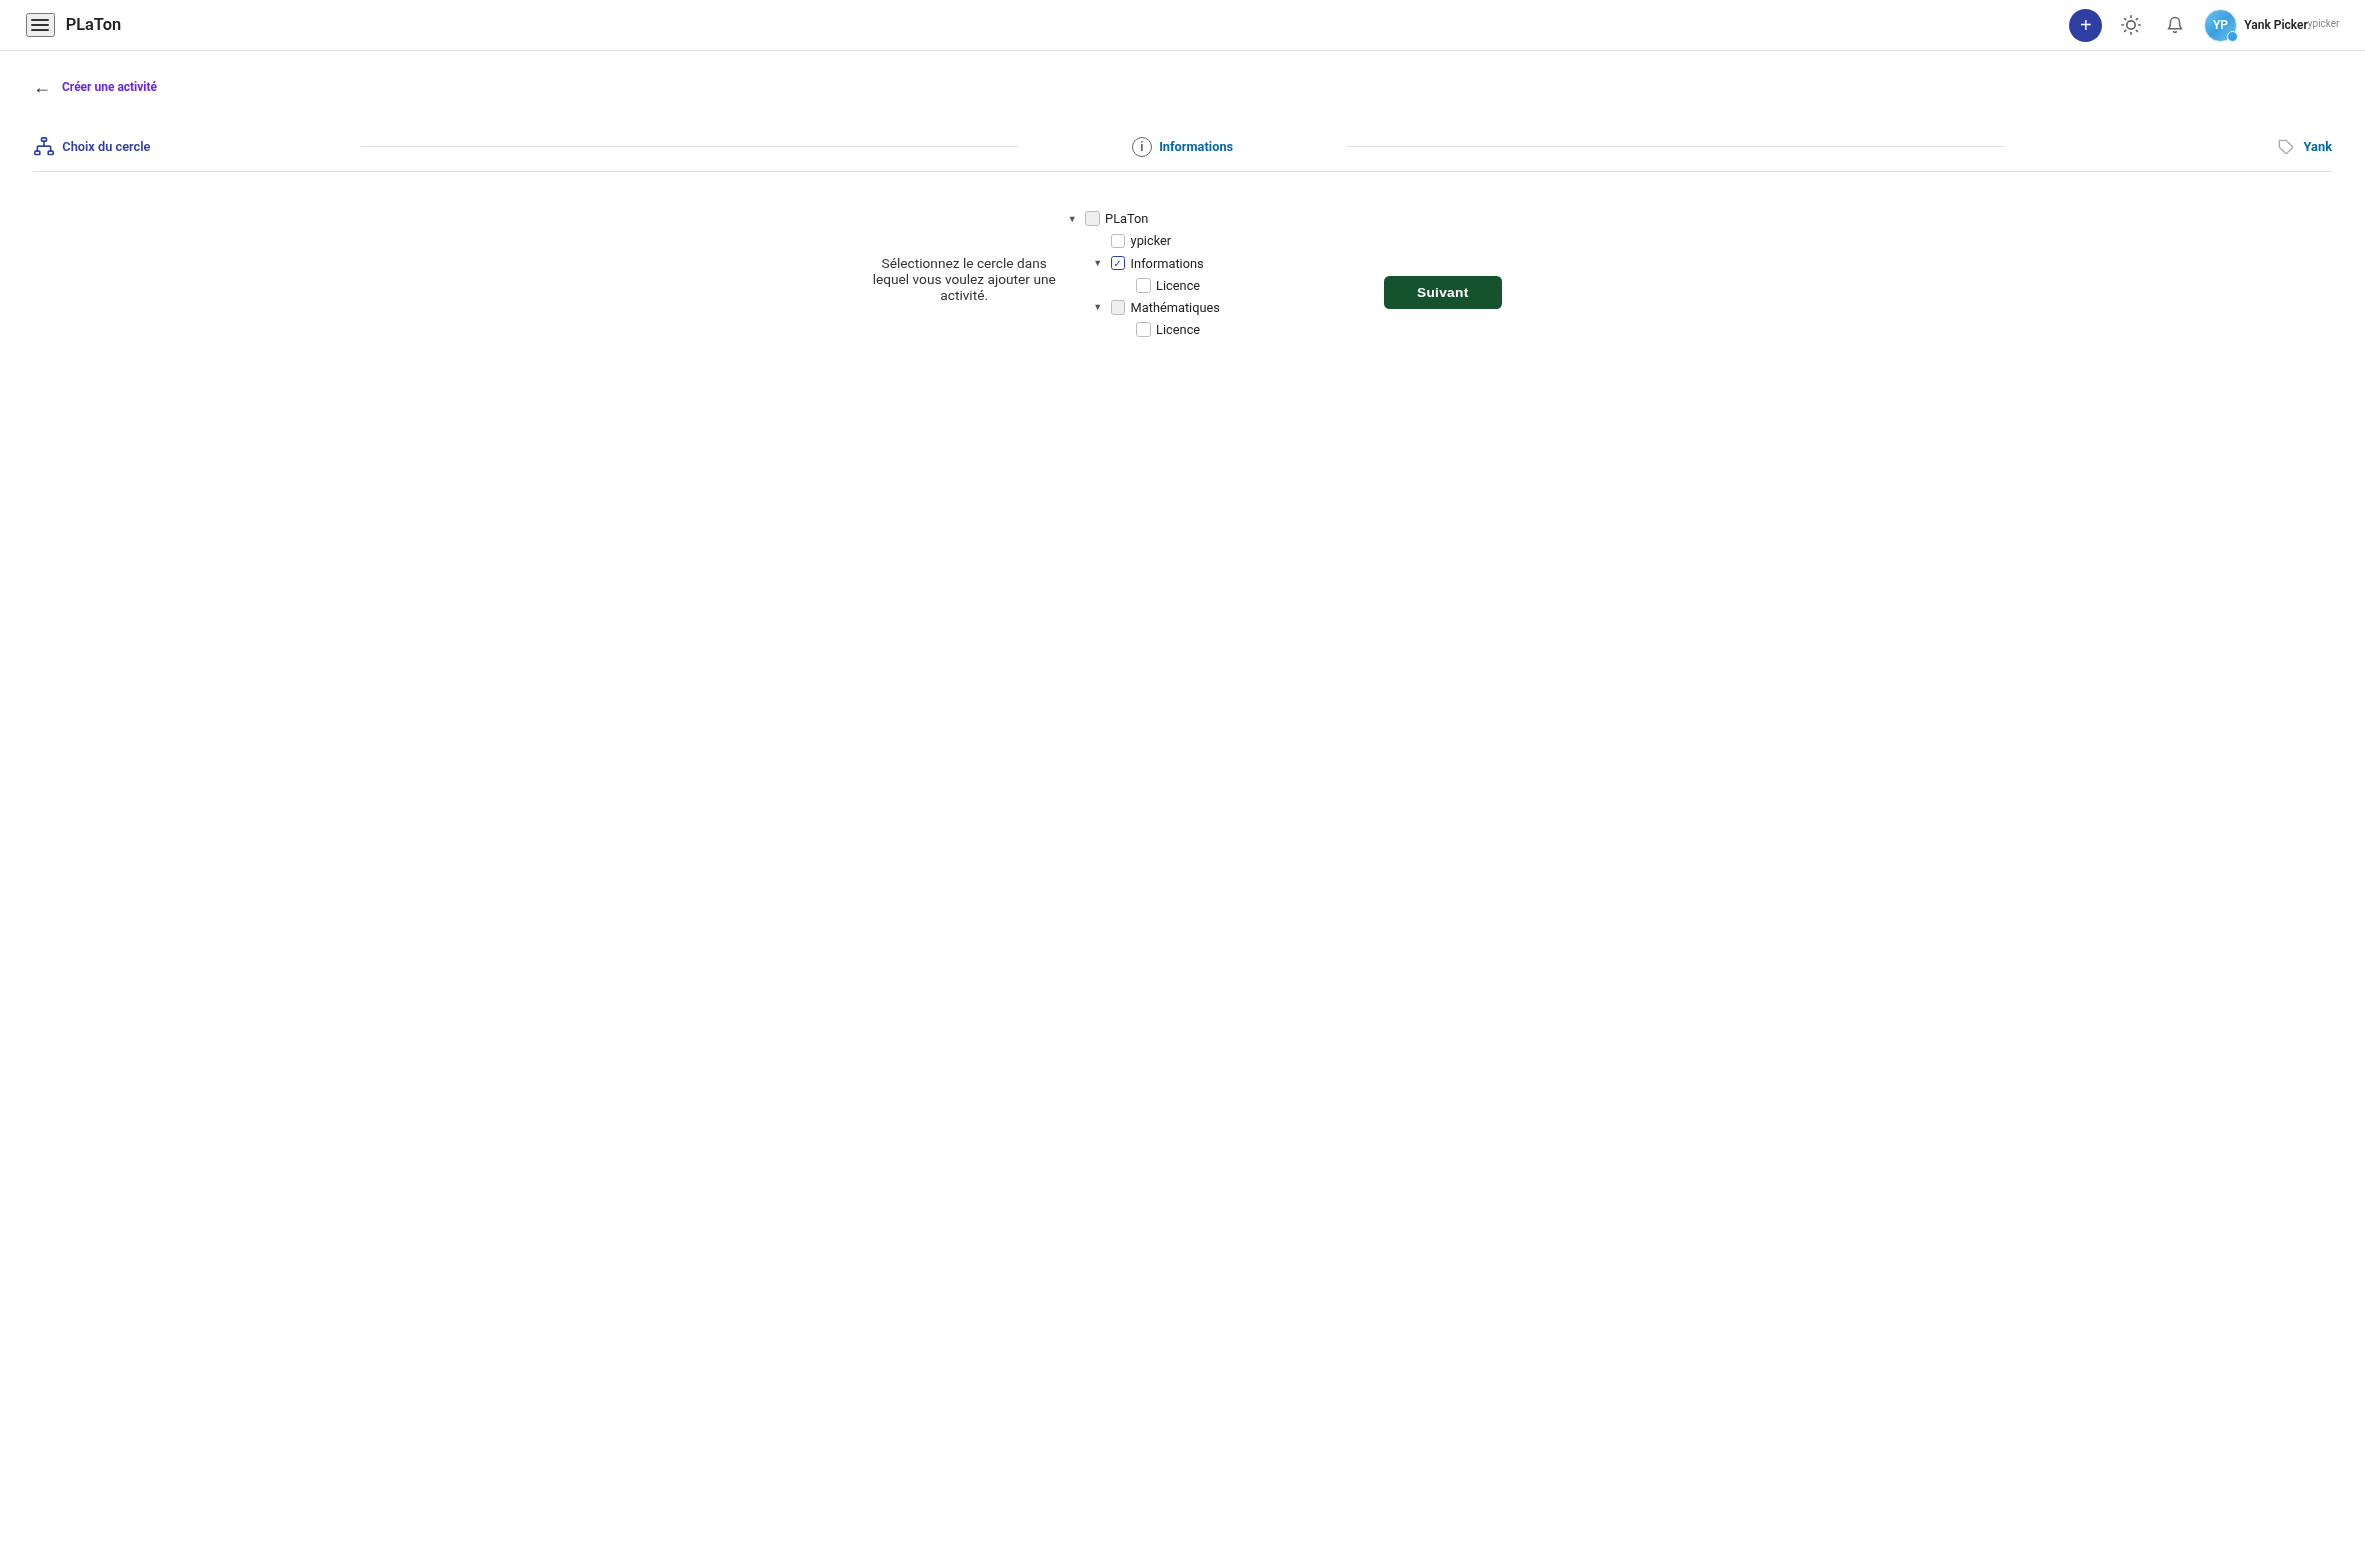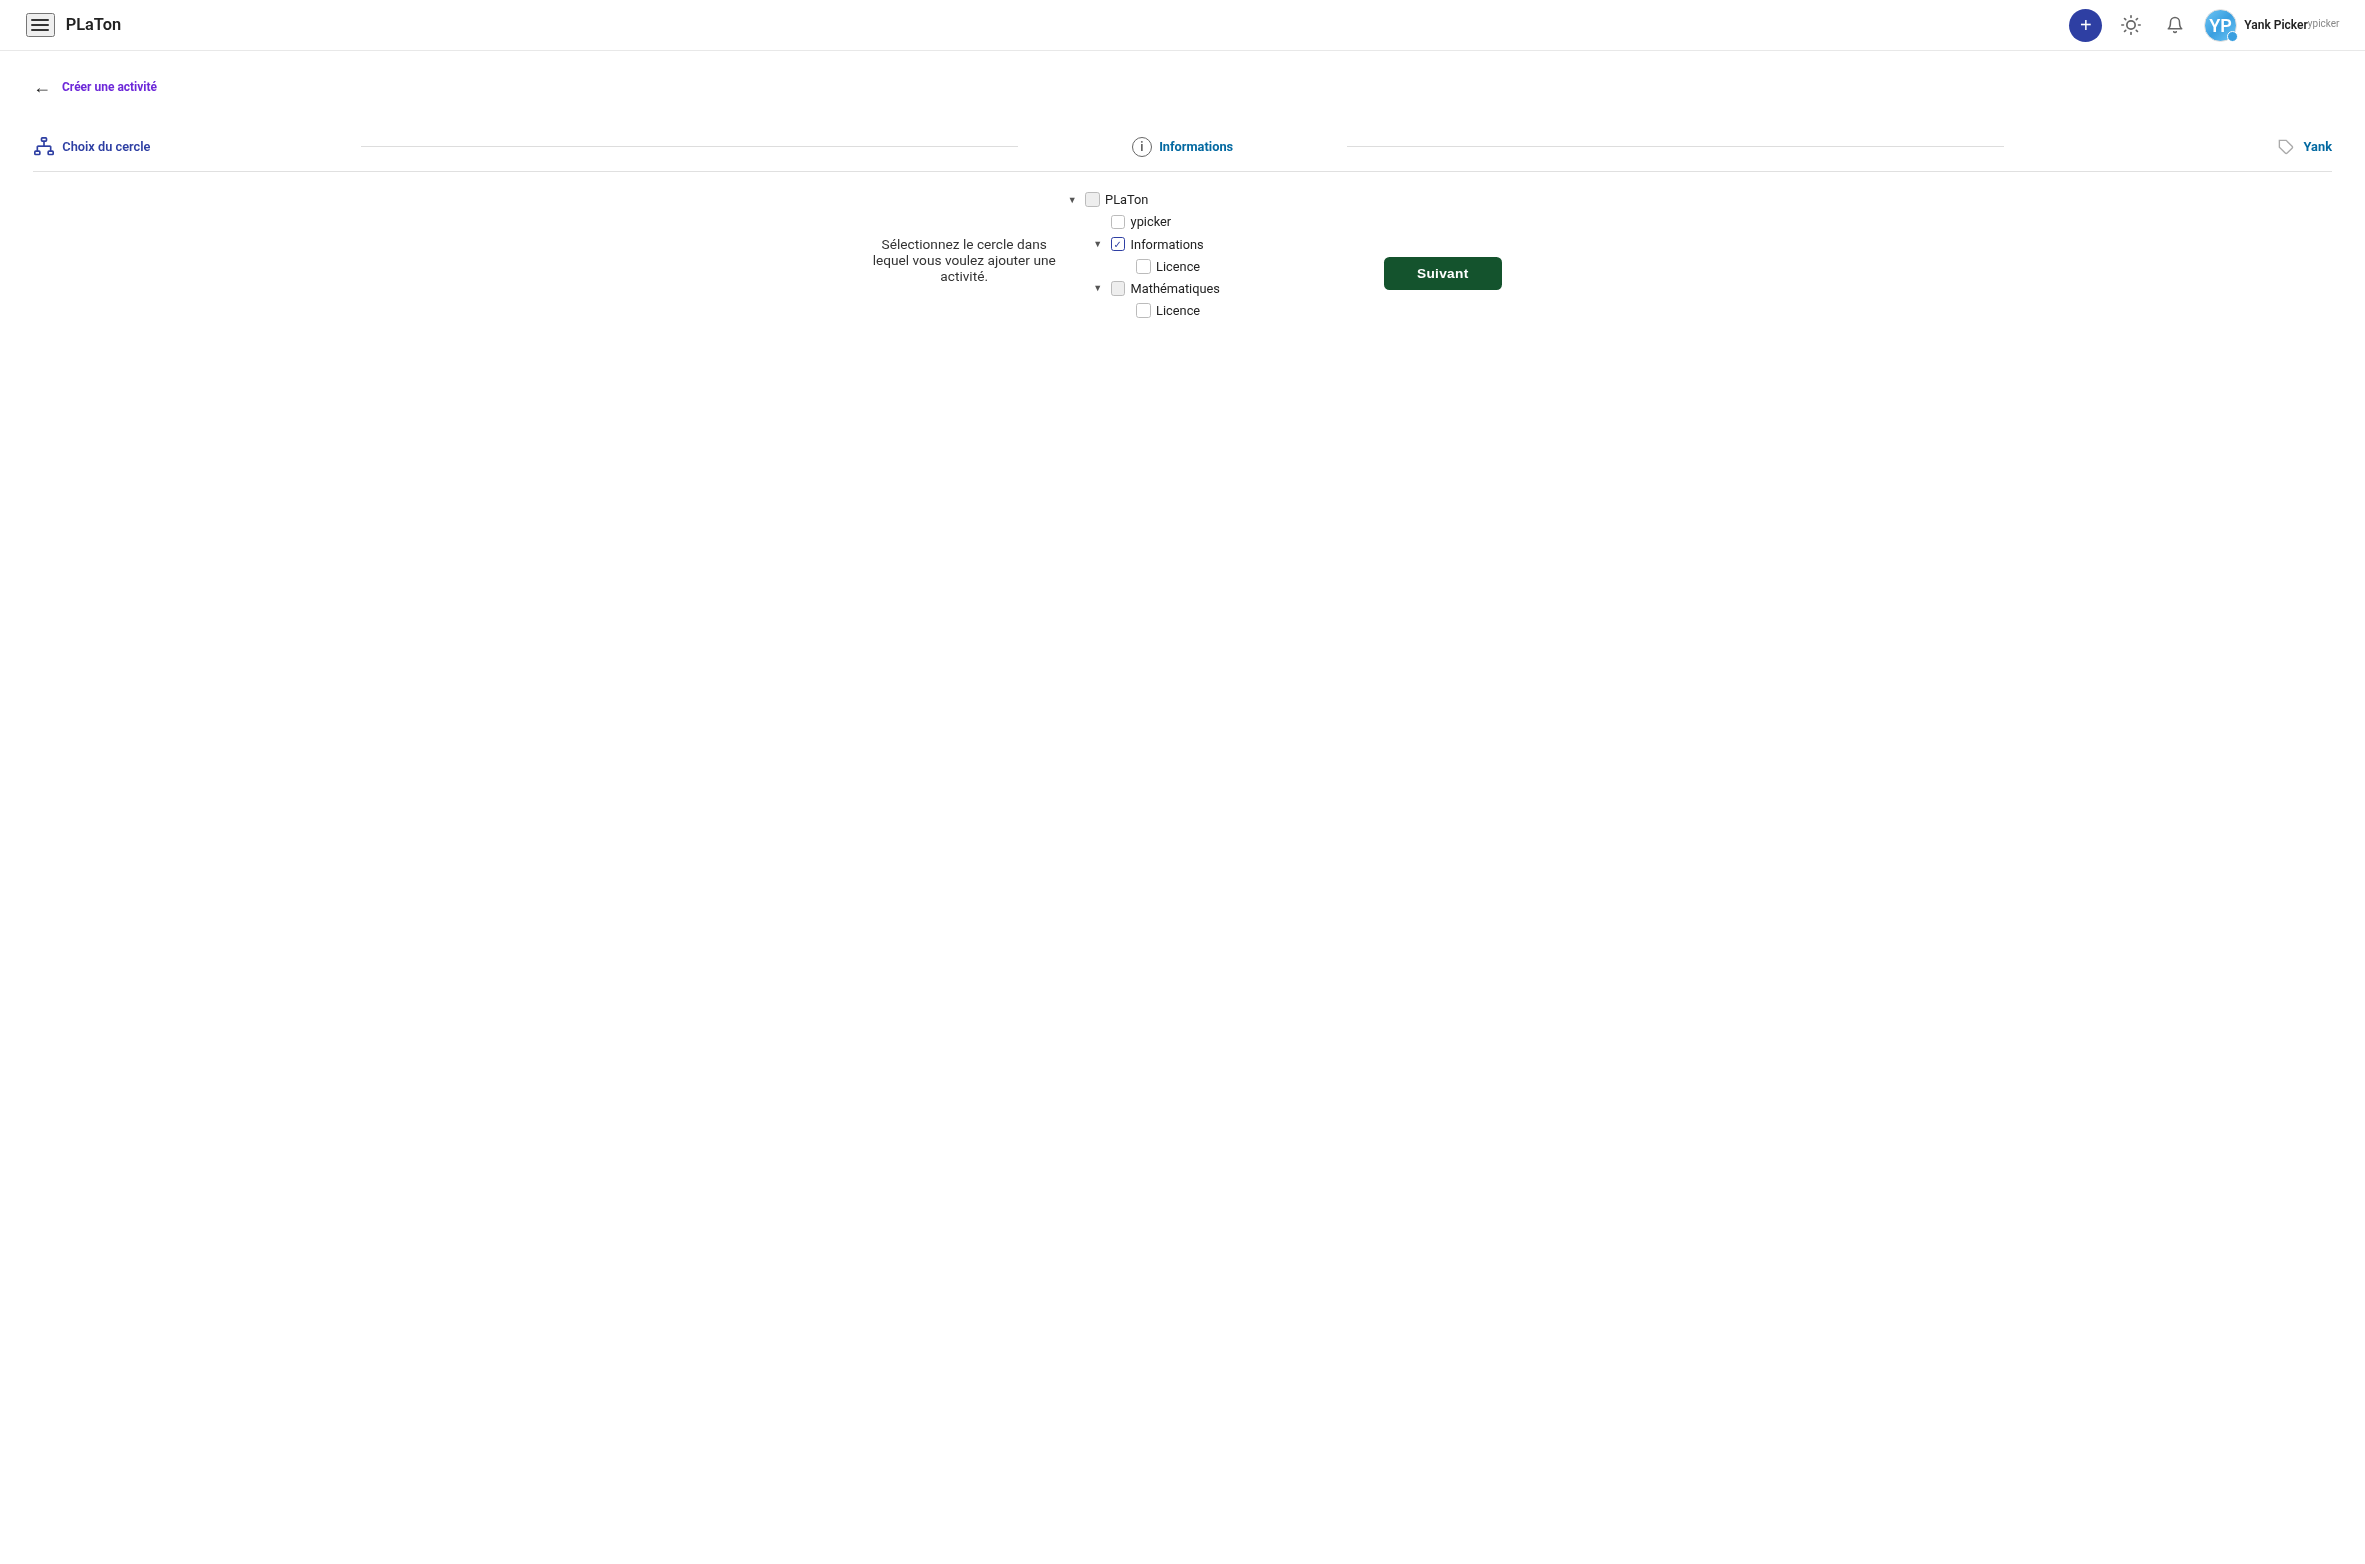--- a/index.html
+++ b/index.html
@@ -82,21 +82,21 @@
       cursor: pointer;
     }
     .avatar {
       width: 33px;
       height: 33px;
       border-radius: 50%;
       background: linear-gradient(135deg, #6ec6f5 0%, #3a9fe0 50%, #6ec6f5 100%);
       display: flex;
       align-items: center;
       justify-content: center;
-      font-size: 18px;
+      font-size: 12px;
       color: #fff;
       font-weight: 600;
       position: relative;
       border: 1.8px solid #e0e0e0;
     }
     .avatar-badge {
       position: absolute;
       bottom: -1.8px;
       right: -1.8px;
       width: 11px;
@@ -142,21 +142,21 @@
     .page-title {
       font-size: 12px;
       font-weight: 700;
       color: #6d28d9;
     }
 
     
     .stepper {
       display: flex;
       align-items: center;
-      margin-bottom: 17px;
+      margin-bottom: 36px;
       border-bottom: 0.9px solid #e0e0e0;
       padding-bottom: 0;
     }
     .step {
       display: flex;
       align-items: center;
       gap: 7.3px;
       padding: 12.8px 0;
       flex: 1;
       position: relative;

